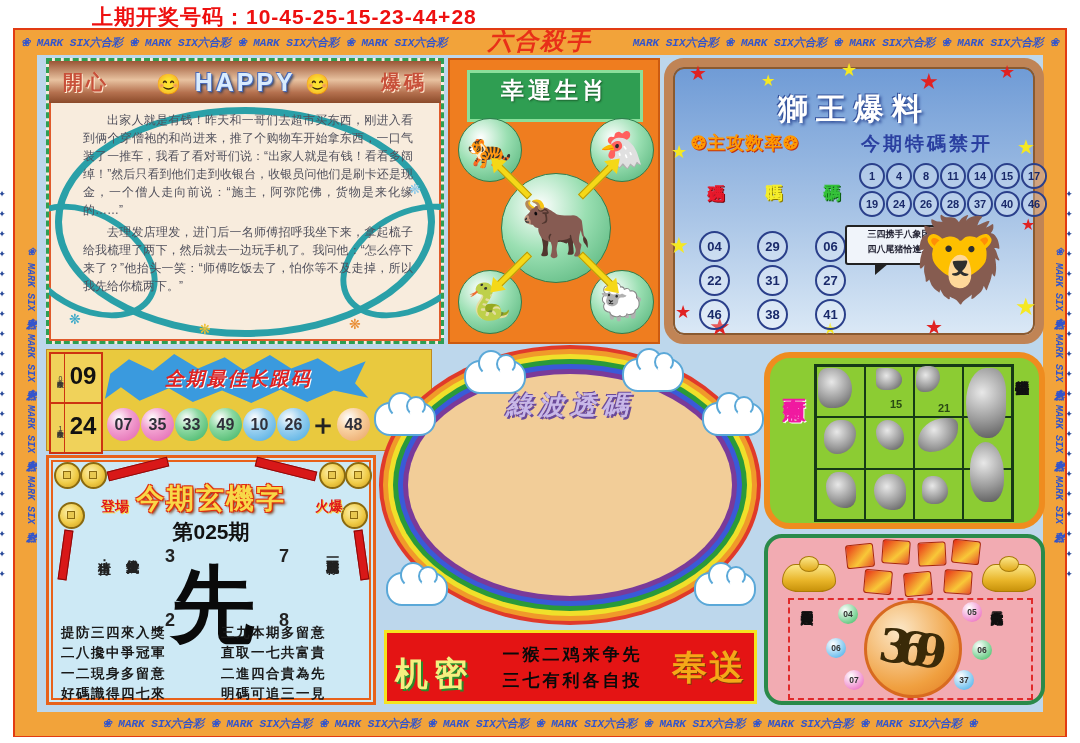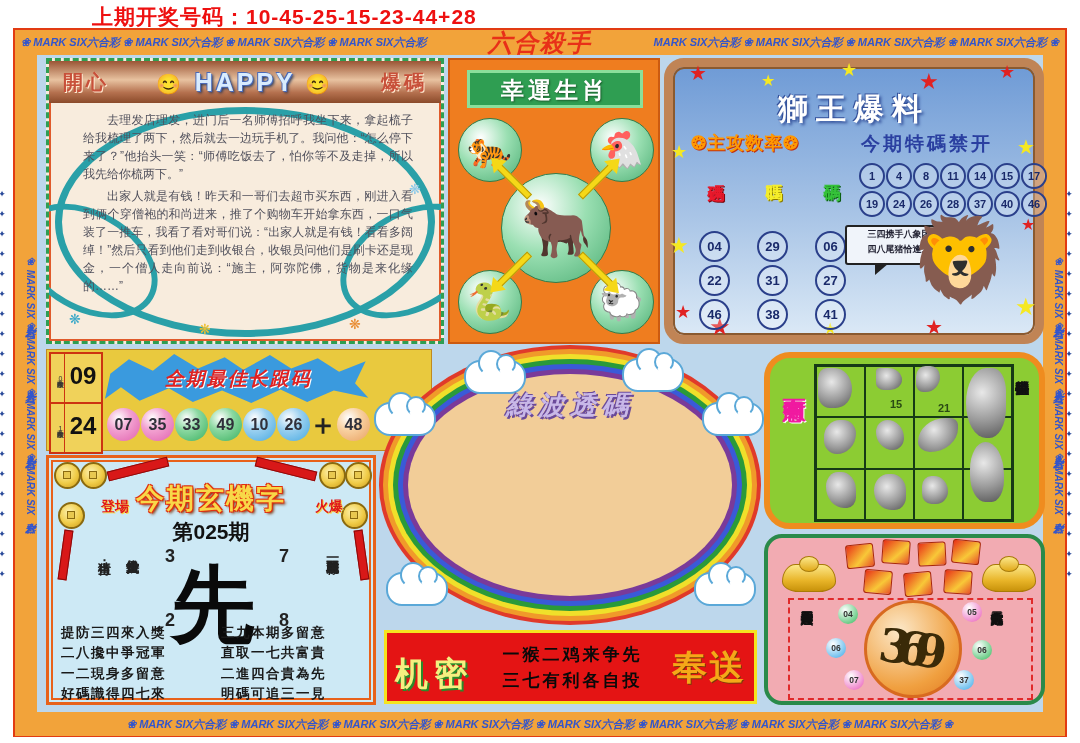--- a/index.html
+++ b/index.html
@@ -1,21 +1,21 @@
 <!DOCTYPE html>
 <html><head>
 <meta charset="utf-8">
 <style>
   html,body{margin:0;padding:0;background:#eef4fa;}
   #stage{position:relative;width:1080px;height:743px;margin:0 auto;background:#ffffff;overflow:hidden;
          font-family:"Liberation Sans",sans-serif;}
   .abs{position:absolute;box-sizing:border-box;}
   .v{writing-mode:vertical-rl;text-orientation:upright;}
   .vm{writing-mode:vertical-rl;text-orientation:mixed;}
-  .nowrap{white-space:nowrap;overflow:hidden;}
+  .nowrap{white-space:nowrap;overflow:hidden;font-family:Liberation Mono, monospace;}
 
   
   #prev-draw{left:92px;top:3px;font-size:21px;font-weight:bold;color:#ee1010;letter-spacing:1px;}
   #edge-l{left:0;top:28px;width:13px;height:712px;color:#2a4a9a;font-size:9px;text-align:center;line-height:2.6;}
   #edge-r{right:0;top:28px;width:13px;height:712px;color:#2a4a9a;font-size:9px;text-align:center;line-height:2.6;}
   #red-frame{left:13px;top:28px;width:1054px;height:709px;border:2px solid #e23b12;background:#bdd7ec;}
   .strip{background:#f2a33a;color:#3355cc;font-size:11px;font-weight:bold;font-style:italic;}
   #strip-top{left:15px;top:30px;width:1050px;height:25px;display:flex;align-items:center;justify-content:space-between;padding:0 6px;}
   #strip-top .six-title{color:#e83018;font-size:24px;font-weight:bold;font-style:italic;letter-spacing:2px;line-height:25px;white-space:nowrap;}
   #strip-bottom{left:15px;top:712px;width:1050px;height:24px;line-height:24px;text-align:center;}
@@ -35,21 +35,21 @@
   .swirl1{left:6px;top:46px;width:380px;height:230px;border:7px solid #2aa0a8;border-radius:50%;}
   .swirl2{left:-36px;top:150px;width:150px;height:100px;border:6px solid #2aa0a8;border-radius:50%;transform:rotate(30deg);}
   .swirl3{left:286px;top:150px;width:150px;height:100px;border:6px solid #2aa0a8;border-radius:50%;transform:rotate(-30deg);}
   #happy .story{position:absolute;left:34px;top:50px;width:330px;font-size:12px;color:#50505c;
       line-height:1.5;text-align:justify;}
   #happy .story p{margin:0 0 4px 0;text-indent:2em;}
   .sparkle{font-size:14px;}
 
   
   #zodiac{left:448px;top:58px;width:212px;height:286px;background:#ef7d1f;border:2px solid #cc5a10;}
-  #zodiac .title{position:absolute;left:17px;top:10px;width:176px;height:38px;background:#2f9e52;border:3px solid #8adf9a;
+  #zodiac .title{position:absolute;left:17px;top:10px;width:176px;height:52px;background:#2f9e52;border:3px solid #8adf9a;
       color:#ffffff;font-size:23px;font-weight:bold;letter-spacing:4px;text-align:center;line-height:34px;
       text-shadow:1px 1px 2px #1a5a2a;box-sizing:border-box;}
   .zball{border-radius:50%;background:radial-gradient(circle at 35% 30%,#ffffff,#9adfb2 45%,#4cae74);
       display:flex;align-items:center;justify-content:center;border:1px solid #2f7e4e;}
   .zball.small{width:64px;height:64px;font-size:36px;}
   .zball.big{width:110px;height:110px;font-size:58px;}
   .zarrow{width:44px;height:7px;background:#f5d818;border:1px solid #b89a08;}
   .zarrow:after{content:"";position:absolute;right:-12px;top:-6px;border-left:13px solid #f5d818;
       border-top:9px solid transparent;border-bottom:9px solid transparent;}
 
@@ -188,22 +188,22 @@
   <div class="abs" id="happy">
     <div class="banner">
       <span class="banner-lab">開心</span>
       <span id="happy-title"><span class="face">😊</span> <span>HAPPY</span> <span class="face">😊</span></span>
       <span class="banner-lab">爆碼</span>
     </div>
     <div class="abs swirl1"></div>
     <div class="abs swirl2"></div>
     <div class="abs swirl3"></div>
     <div class="story">
+      <p>出家人就是有钱！昨天和一哥们去超市买东西，刚进入看到俩个穿僧袍的和尚进来，推了个购物车开始拿东西，一口气装了一推车，我看了看对哥们说：“出家人就是有钱！看看多阔绰！”然后只看到他们走到收银台，收银员问他们是刷卡还是现金，一个僧人走向前说：“施主，阿弥陀佛，货物是来化缘的……”</p>
       <p>去理发店理发，进门后一名师傅招呼我坐下来，拿起梳子给我梳理了两下，然后就去一边玩手机了。我问他：“怎么停下来了？”他抬头一笑：“师傅吃饭去了，怕你等不及走掉，所以我先给你梳两下。”</p>
-      <p>出家人就是有钱！昨天和一哥们去超市买东西，刚进入看到俩个穿僧袍的和尚进来，推了个购物车开始拿东西，一口气装了一推车，我看了看对哥们说：“出家人就是有钱！看看多阔绰！”然后只看到他们走到收银台，收银员问他们是刷卡还是现金，一个僧人走向前说：“施主，阿弥陀佛，货物是来化缘的……”</p>
     </div>
     <span class="abs sparkle" style="left:20px;top:250px;color:#3aa8c8;">❋</span>
     <span class="abs sparkle" style="left:150px;top:260px;color:#f0c030;">❋</span>
     <span class="abs sparkle" style="left:300px;top:255px;color:#e88a30;">❋</span>
     <span class="abs sparkle" style="left:360px;top:120px;color:#8ac8e8;">❋</span>
   </div>
 
   <div class="abs" id="zodiac">
     <div class="title">幸運生肖</div>
     <div class="abs zball small" style="left:8px;top:58px;">🐅</div>

